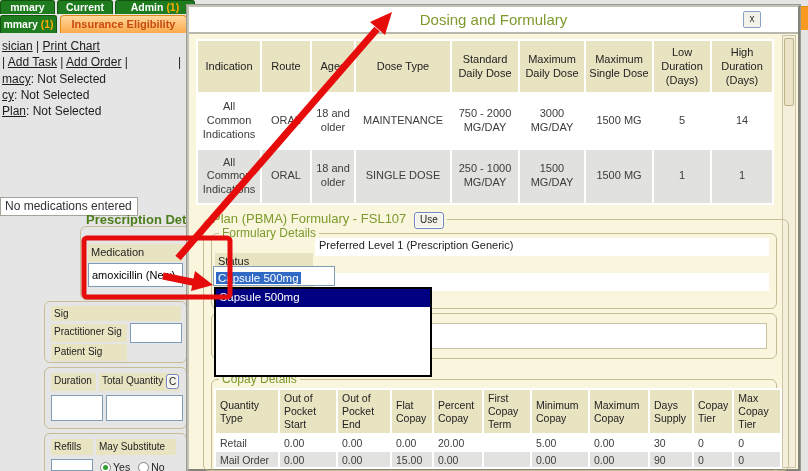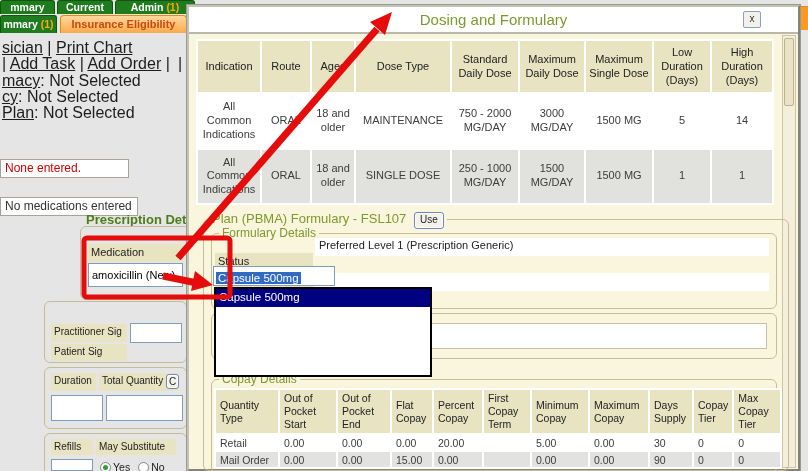--- a/index.html
+++ b/index.html
@@ -6,21 +6,21 @@
   #stage{position:relative;width:808px;height:471px;overflow:hidden;background:#e5e5e5;
          font-family:"Liberation Sans",sans-serif;color:#222;}
   .abs{position:absolute;box-sizing:border-box;}
   
   .gtab{background:#1e7b1e;border:1px solid #11550f;border-bottom:none;border-radius:3px 3px 0 0;
         color:#fff;font-size:10.5px;font-weight:bold;text-align:center;line-height:13px;overflow:hidden;white-space:nowrap;}
   .gtab .badge{color:#ffaa00;}
   .otab{background:linear-gradient(#ffd89e,#fbaa4b);border:1px solid #e08c13;border-bottom:none;
         border-radius:4px 4px 0 0;color:#c84a10;font-size:11px;font-weight:bold;text-align:center;line-height:17px;white-space:nowrap;overflow:hidden;}
   
-  .lnkline{font-size:16px;color:#1c1c1c;white-space:nowrap;}
+  .lnkline{font-size:12px;color:#1c1c1c;white-space:nowrap;}
   .lnk{text-decoration:underline;cursor:pointer;}
   
   .alertbox{background:#fff;border:1px solid #a8a29a;font-size:12px;padding:1px 4px;white-space:nowrap;overflow:hidden;}
   
   .fset{border:1px solid #c6bd96;border-radius:6px;background:transparent;}
   .legend{position:absolute;background:#faf5dd;color:#7c9a2d;padding:0 3px;white-space:nowrap;}
   .khaki{background:#e8e3c1;font-size:10px;color:#222;padding:2px 3px;overflow:hidden;white-space:nowrap;box-sizing:border-box;}
   .inp{background:#fff;border:1px solid #7f9db9;box-sizing:border-box;font-family:"Liberation Sans",sans-serif;font-size:11px;padding:2px 3px;}
   .greentitle{color:#4d7d1a;font-weight:bold;font-size:13px;white-space:nowrap;}
   
@@ -110,30 +110,30 @@
   <div class="abs lnkline" style="left:2px;top:72px;">
     <span class="lnk">macy</span><span>: Not Selected</span>
   </div>
   <div class="abs lnkline" style="left:2px;top:88px;">
     <span class="lnk">cy</span><span>: Not Selected</span>
   </div>
   <div class="abs lnkline" style="left:2px;top:104px;">
     <span class="lnk">Plan</span><span>: Not Selected</span>
   </div>
 
-  <div class="abs alertbox" style="left:0;top:159px;width:129px;height:19px;color:#d40000;">None entered.</div>
   <div class="abs alertbox" style="left:0;top:177px;width:138px;height:19px;color:#333;margin-top:20px;">No medications entered</div>
 
   <div class="abs greentitle" style="left:86px;top:212px;">Prescription Detail</div>
 
   <div class="abs fset" style="left:80px;top:226px;width:110px;height:74px;"></div>
   <div class="abs khaki" style="left:88px;top:244px;width:95px;height:18px;font-size:11px;">Medication</div>
   <input class="abs inp" style="left: 88px; top: 263px; width: 95px; height: 24px;" value="amoxicillin (New)">
 
   <div class="abs fset" style="left:44px;top:301px;width:143px;height:62px;"></div>
+  <div class="abs khaki" style="left:51px;top:306px;width:130px;height:15px;">Sig</div>
   <div class="abs khaki" style="left:51px;top:324px;width:76px;height:18px;">Practitioner Sig</div>
   <input class="abs inp" style="left: 130px; top: 323px; width: 52px; height: 20px;" value="">
   <div class="abs khaki" style="left:51px;top:344px;width:76px;height:17px;">Patient Sig</div>
 
   <div class="abs fset" style="left:44px;top:367px;width:143px;height:62px;"></div>
   <div class="abs khaki" style="left:51px;top:373px;width:45px;height:18px;">Duration</div>
   <div class="abs khaki" style="left:99px;top:373px;width:80px;height:18px;">Total Quantity</div>
   <div class="abs xpbtn" style="left:166px;top:374px;width:13px;height:15px;line-height:14px;">C</div>
   <input class="abs inp" style="left: 51px; top: 395px; width: 52px; height: 26px;" value="">
   <input class="abs inp" style="left: 106px; top: 395px; width: 77px; height: 26px;" value="">

